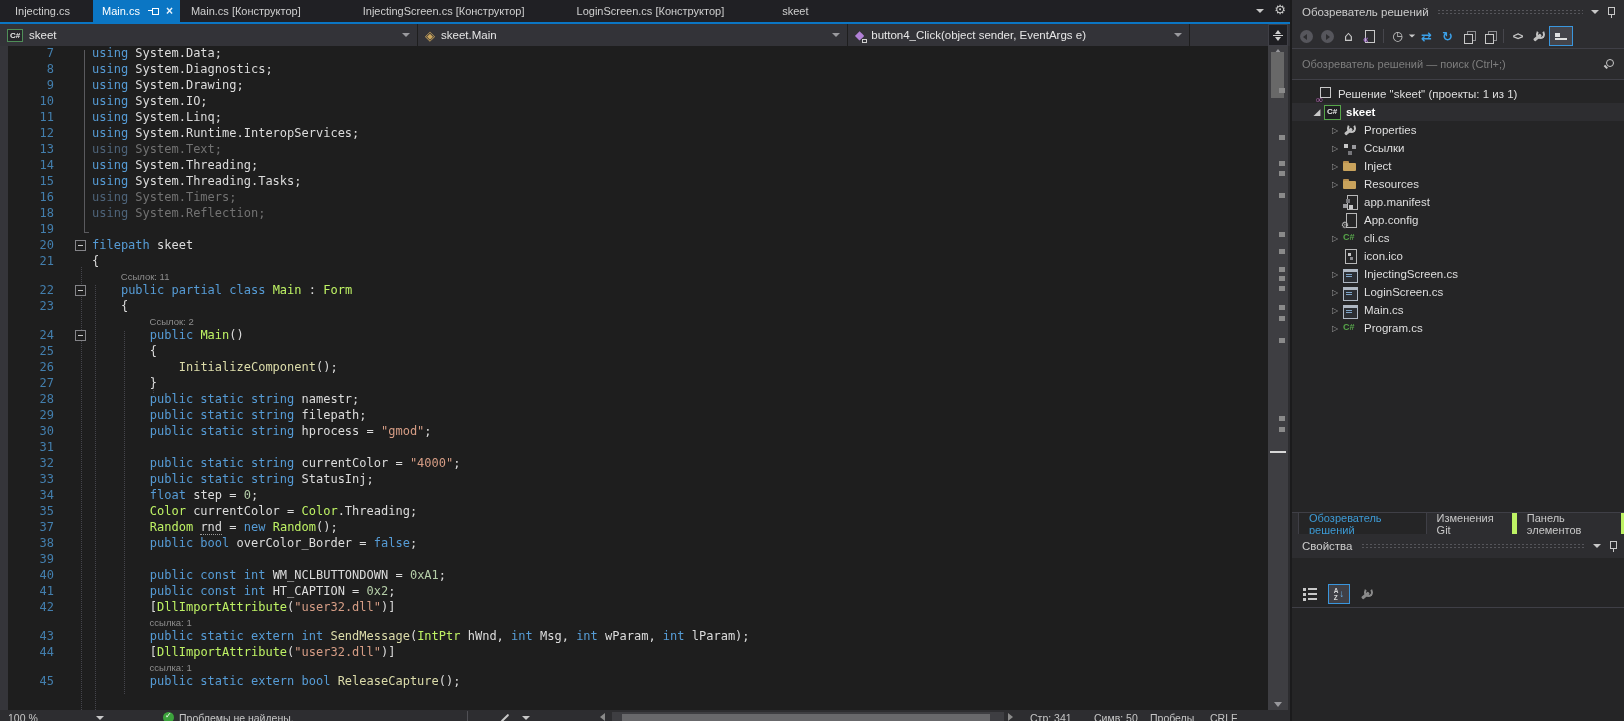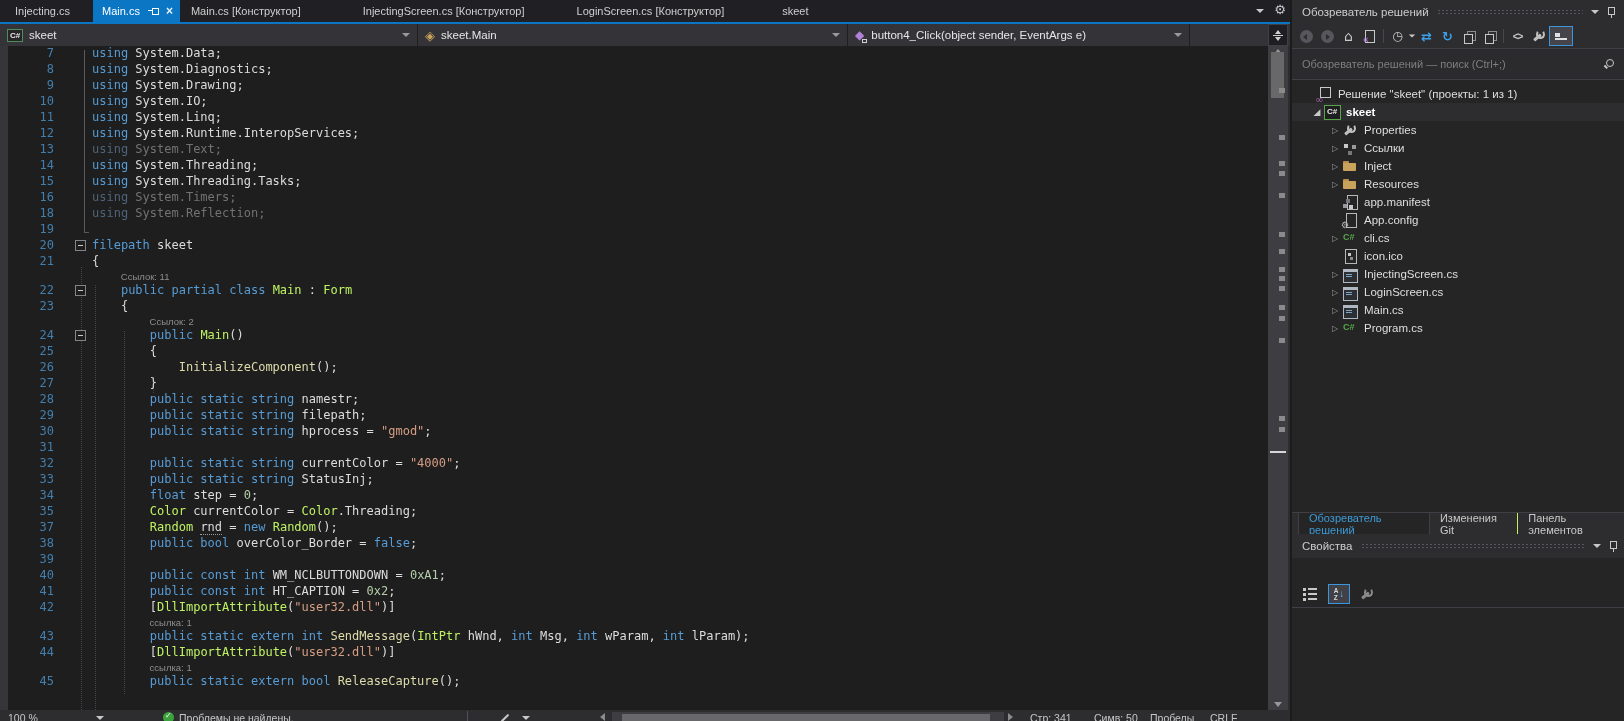--- a/index.html
+++ b/index.html
@@ -142,21 +142,21 @@
   .ic-config::before{content:"";position:absolute;left:4px;top:1px;width:9px;height:13px;border:1px solid #b8b8b8;}
   .ic-config::after{content:"⚙";position:absolute;left:-1px;bottom:-2px;font-size:9px;color:#b8b8b8;font-family:"DejaVu Sans",sans-serif;}
   .ic-manifest::before{content:"";position:absolute;left:5px;top:1px;width:9px;height:13px;border:1px solid #b8b8b8;}
   .ic-manifest::after{content:"";position:absolute;left:1px;bottom:2px;width:4px;height:4px;background:#9a9a9e;box-shadow:3px -5px 0 #77777b,6px 1px 0 #c8c8c8;}
   .ic-csfile::after{content:"C#";position:absolute;left:1px;top:2px;font:bold 9px "Liberation Sans",sans-serif;color:#57a64a;}
   .ic-image::before{content:"";position:absolute;left:3px;top:1px;width:10px;height:13px;border:1px solid #b8b8b8;}
   .ic-image::after{content:"";position:absolute;left:6px;top:5px;width:3px;height:3px;background:#c8c8c8;box-shadow:2px 4px 0 #8a8a8e;}
   .ic-form::before{content:"";position:absolute;left:1px;top:3px;width:13px;height:10px;border:1px solid #aeb7c2;border-top:3px solid #aeb7c2;background:#2b2e33;}
   .ic-form::after{content:"";position:absolute;left:4px;top:8px;width:6px;height:1px;background:#7fa5c8;box-shadow:0 2px 0 #7fa5c8;}
   .panel-tabs{position:absolute;left:0;top:512px;width:334px;height:22px;background:#2d2d30;border-top:1px solid #3f3f46;display:flex;align-items:stretch;padding-left:6px;font-size:11px;}
-  .ptab{display:flex;align-items:center;padding:0 10px;color:#c8c8c8;border-right:1px solid #bef264;}
+  .ptab{display:flex;align-items:center;padding:0 10px;color:#c8c8c8;border-right:5px solid #bef264;}
   .ptab.active{background:#252526;color:#3d9bd6;border-right:1px solid #3f3f46;border-left:1px solid #3f3f46;}
   .props-head{position:absolute;left:0;top:534px;width:334px;}
   .props-toolbar{position:absolute;left:0;top:580px;width:334px;height:28px;display:flex;align-items:center;gap:6px;padding:0 8px;border-bottom:1px solid #3f3f46;}
   .ptb{position:relative;width:22px;height:20px;display:flex;align-items:center;justify-content:center;}
   .ptb-cat::before{content:"";position:absolute;left:3px;top:4px;width:3px;height:3px;background:#c8c8c8;box-shadow:0 5px 0 #c8c8c8,0 10px 0 #c8c8c8;}
   .ptb-cat::after{content:"";position:absolute;left:8px;top:4px;width:9px;height:2px;background:#c8c8c8;box-shadow:0 5px 0 #c8c8c8,0 10px 0 #c8c8c8;}
   .ptb-az{border:1px solid #3a96dd;background:#404046;}
   .ptb-az .lt{display:flex;flex-direction:column;font:bold 6.5px "Liberation Sans",sans-serif;color:#d8d8d8;line-height:7px;}
   .ptb-az .ar{color:#6cb2e8;font-size:10px;margin-left:1px;line-height:10px;}
 </style>

